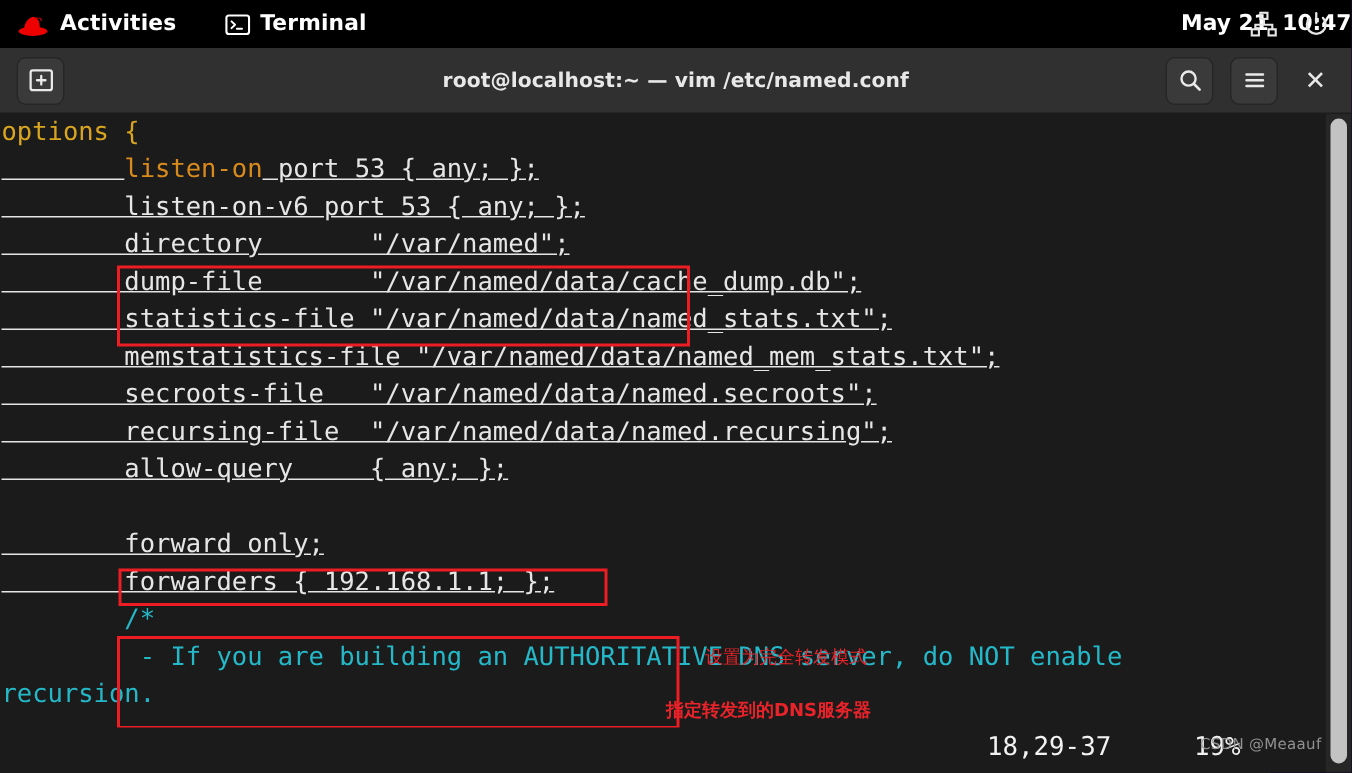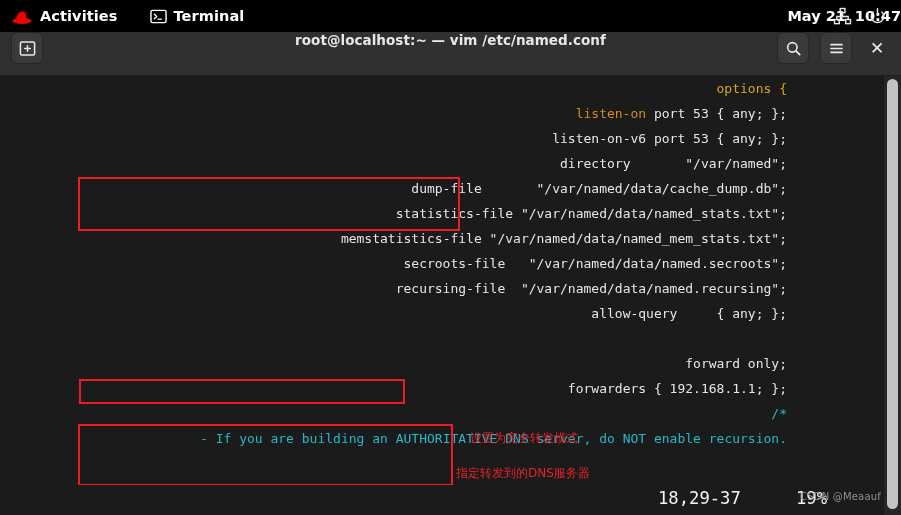--- a/index.html
+++ b/index.html
@@ -72,21 +72,21 @@
 
   
   .titlebar {
     position: absolute;
     left: 0; top: 32px;
     width: 901px;
     height: 44px;
     background: #303030;
     border-bottom: 1px solid #1c1c1c;
     display: flex;
-    align-items: flex-start;
+    align-items: center;
     box-sizing: border-box;
     z-index: 15;
   }
   .tbtn {
     width: 30px; height: 30px;
     border-radius: 6px;
     background: #3a3a3a;
     border: 1px solid #262626;
     display: flex;
     align-items: center;
@@ -129,32 +129,31 @@
     width: 901px;
     height: 439px;
     background: #1b1b1b;
     overflow: hidden;
   }
   .term-text {
     position: absolute;
     left: 0; top: 0;
     width: 787px;
     font-family: "DejaVu Sans Mono", "Liberation Mono", monospace;
-    font-size: 13px;
+    font-size: 17px;
     line-height: 25px;
     white-space: pre;
     color: #e6e6e6;
-    text-align: right;
   }
   .line { height: 25px; padding-left: 1px; }
   .line.wrap2 { height: 50px; white-space: pre-wrap; }
   .kw-orange { color: #d98a1c; }
   .kw-yellow { color: #d9a520; }
   .cmt { color: #25b8c8; }
-  .plain { color: #e6e6e6; }
+  .plain { color: #e6e6e6; text-decoration: underline; }
 
   
   .rbox {
     position: absolute;
     border: 2.5px solid #ee1d24;
     box-sizing: border-box;
     pointer-events: none;
   }
   .rnote {
     position: absolute;
@@ -297,21 +296,21 @@
     </div>
   </div>
 
   <div class="term">
     <div class="term-text" id="term-lines"><div class="line"><span class="kw-yellow">options {</span></div><div class="line"><span class="plain">        </span><span class="kw-orange">listen-on</span><span class="plain"> port 53 { any; };</span></div><div class="line"><span class="plain">        listen-on-v6 port 53 { any; };</span></div><div class="line"><span class="plain">        directory       "/var/named";</span></div><div class="line"><span class="plain">        dump-file       "/var/named/data/cache_dump.db";</span></div><div class="line"><span class="plain">        statistics-file "/var/named/data/named_stats.txt";</span></div><div class="line"><span class="plain">        memstatistics-file "/var/named/data/named_mem_stats.txt";</span></div><div class="line"><span class="plain">        secroots-file   "/var/named/data/named.secroots";</span></div><div class="line"><span class="plain">        recursing-file  "/var/named/data/named.recursing";</span></div><div class="line"><span class="plain">        allow-query     { any; };</span></div><div class="line"><span class="plain"></span></div><div class="line"><span class="plain">        forward only;</span></div><div class="line"><span class="plain">        forwarders { 192.168.1.1; };</span></div><div class="line"><span class="cmt">        /*</span></div><div class="line wrap2"><span class="cmt">         - If you are building an AUTHORITATIVE DNS server, do NOT enable recursion.</span></div></div>
     <div id="annotation-layer">
         <div class="rbox" style="left: 78px; top: 101px; width: 382px; height: 54px;"></div>
         <div class="rbox" style="left: 79px; top: 303px; width: 326px; height: 25px;"></div>
         <div class="rbox" style="left: 78px; top: 348px; width: 375px; height: 62px;"></div>
         <div class="rnote" style="left: 470px; top: 356px;">设置为完全转发模式</div>
-        <div class="rnote" style="left: 456px; top: 391px;">指定转发到的DNS服务器</div>
+        <div class="rnote" style="left: 444px; top: 391px; font-weight: bold;">指定转发到的DNS服务器</div>
       </div>
 
     <div class="statusline">
       <span class="st-pos">18,29-37</span>
       <span class="st-pct">19%</span>
     </div>
   </div>
 
   <div class="scrollbar-track">
     <div class="scrollbar-thumb"></div>

